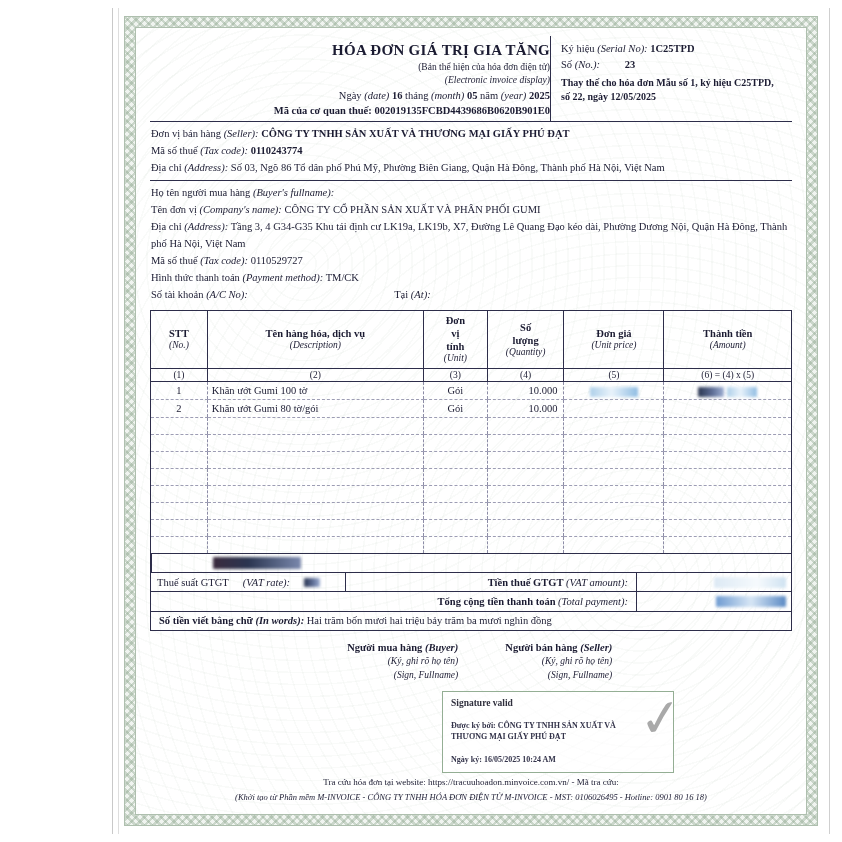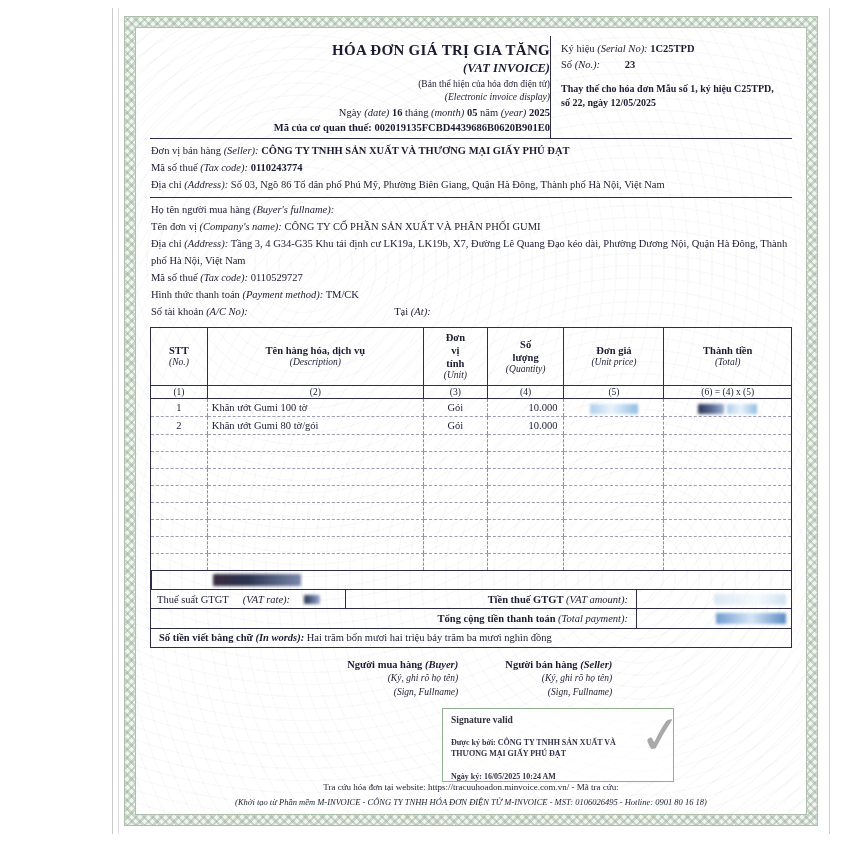--- a/index.html
+++ b/index.html
@@ -39,21 +39,21 @@
   .header { display:flex; border-bottom:1px solid #2d2d4a; }
   .header-center { flex:1; text-align:right; padding:2px 0 5px; }
   .title { font-size:15px; font-weight:bold; letter-spacing:0.3px; margin-top:4px; }
   .subtitle { font-size:12.5px; font-weight:bold; font-style:italic; margin-top:2px; }
   .note { font-size:9.5px; margin-top:3px; }
   .date-line { font-size:10.5px; margin-top:5px; }
   .date-line .num { font-weight:bold; }
   .tax-auth { font-size:10.5px; font-weight:bold; margin-top:4px; }
   .header-right { width:242px; border-left:1px solid #2d2d4a; padding:5px 8px 4px 10px; font-size:10.5px; line-height:1.55; }
   .hr-num-val { font-weight:bold; margin-left:22px; }
-  .replace-note { font-weight:bold; font-size:10px; margin-top:8px; line-height:1.45; }
+  .replace-note { font-weight:bold; font-size:10px; margin-top:2px; line-height:1.45; }
 
   
   .section { font-size:10.5px; line-height:1.62; padding:3px 1px 4px; }
   .seller-sec { border-bottom:1px solid #2d2d4a; }
   .acct { display:flex; }
   .acct-left { width:38%; }
 
   
   table.items { width:100%; border-collapse:collapse; border:1.2px solid #2d2d4a; font-size:10.5px; margin-top:3px; }
   .items th { border:1px solid #2d2d4a; font-weight:bold; padding:3px 18px; line-height:1.25; }
@@ -110,21 +110,20 @@
 <body>
 
 <div class="canvas">
  <div class="sheet">
   <div class="frame-band">
    <div class="frame-inner">
 
     <div class="header">
       <div class="header-center">
         <div class="title">HÓA ĐƠN GIÁ TRỊ GIA TĂNG</div>
-        <div class="subtitle">(VAT INVOICE)</div>
         <div class="note">(Bản thể hiện của hóa đơn điện tử)</div>
         <div class="note it">(Electronic invoice display)</div>
         <div class="date-line">
           <span>Ngày</span>
           <span class="lbl-en">(date)</span>
           <span class="num">16</span>
           <span>tháng</span>
           <span class="lbl-en">(month)</span>
           <span class="num">05</span>
           <span>năm</span>
@@ -232,21 +231,21 @@
           <th>
                   <div>Số lượng</div>
                   <div class="h-en">(Quantity)</div>
                 </th>
           <th>
                   <div>Đơn giá</div>
                   <div class="h-en">(Unit price)</div>
                 </th>
           <th>
                   <div>Thành tiền</div>
-                  <div class="h-en">(Total)</div>
+                  <div class="h-en">(Amount)</div>
                 </th>
         </tr>
         <tr class="idx">
           <td>(1)</td>
           <td>(2)</td>
           <td>(3)</td>
           <td>(4)</td>
           <td>(5)</td>
           <td>(6) = (4) x (5)</td>
         </tr>

